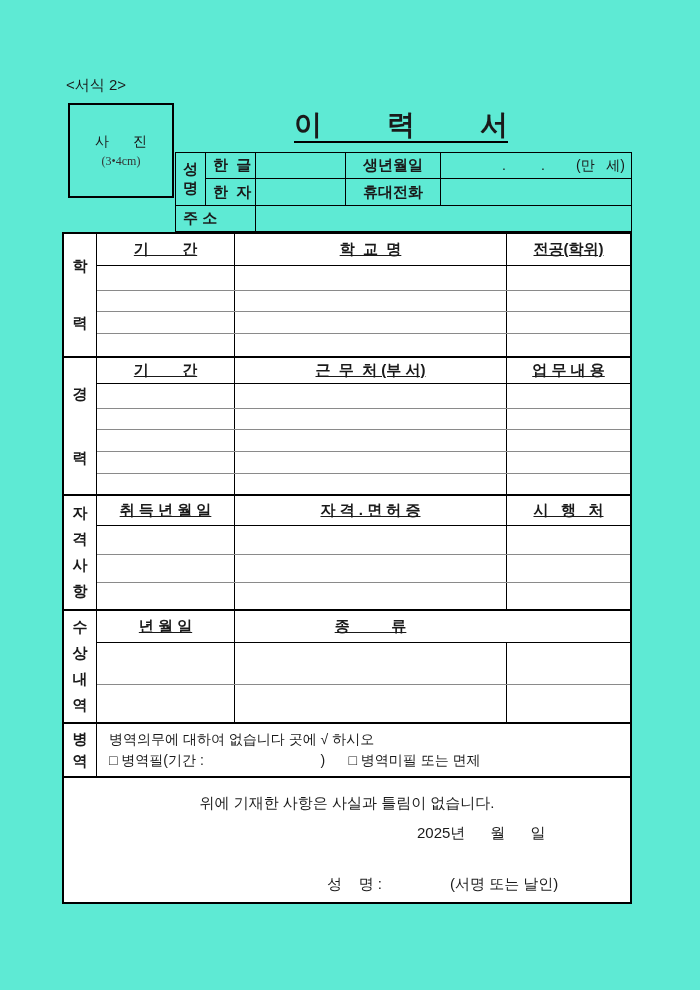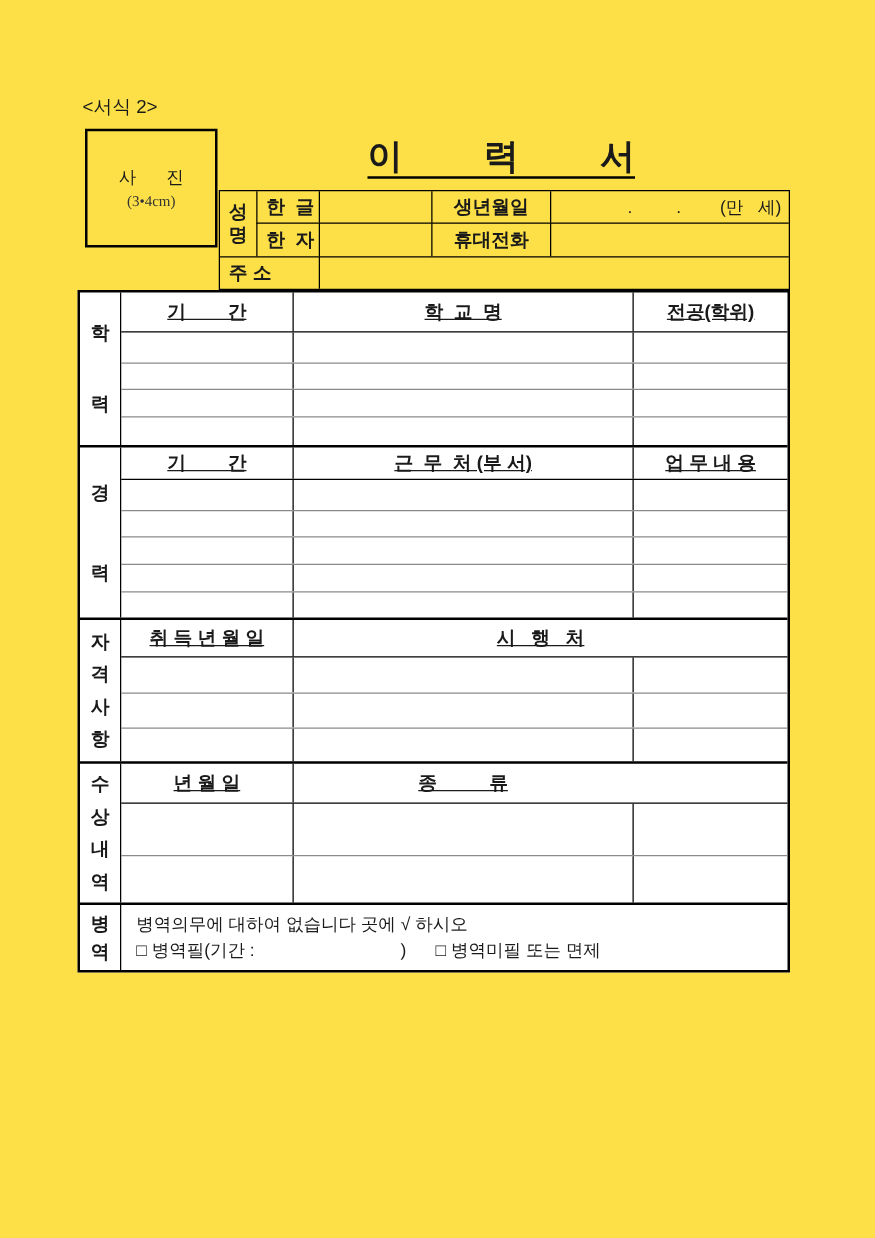--- a/index.html
+++ b/index.html
@@ -1,17 +1,17 @@
 <!DOCTYPE html>
 <html><head>
 <meta charset="utf-8">
 <style>
   html,body{margin:0;padding:0;background:#fff;}
   .page{
-    position:relative;width:700px;height:990px;background:#fde047;
+    position:relative;width:700px;height:990px;background:#5eead4;
     font-family:"Liberation Sans","DejaVu Sans",sans-serif;color:#1a1a1a;
     overflow:hidden;
   }
   .pre{white-space:pre;}
   
   .form-tag{position:absolute;left:66px;top:76px;font-size:15px;}
   
   .photo-box{
     position:absolute;left:68px;top:103px;width:106px;height:95px;
     border:2px solid #000;box-sizing:border-box;
@@ -183,20 +183,21 @@
     <div class="sec">
       <div class="side">
         <span>자</span>
         <span>격</span>
         <span>사</span>
         <span>항</span>
       </div>
       <div class="rows">
         <div class="row hrow" style="height:29px;">
           <div class="c1 pre">취 득 년 월 일</div>
+          <div class="c2 pre">자 격 . 면 허 증</div>
           <div class="c3 pre">시   행   처</div>
         </div>
         <div class="row drow first" style="height:29px;">
             <div class="c1"></div>
             <div class="c2"></div>
             <div class="c3"></div>
           </div>
         <div class="row drow" style="height:28px;">
             <div class="c1"></div>
             <div class="c2"></div>
@@ -239,15 +240,22 @@
       <div class="side">
         <span>병</span>
         <span>역</span>
       </div>
       <div class="mil-content">
         <div>병역의무에 대하여 없습니다 곳에 √ 하시오</div>
         <div class="pre">□ 병역필(기간 :                              )      □ 병역미필 또는 면제</div>
       </div>
     </div>
 
+    <div class="sec decl">
+      <div class="decl-statement">위에 기재한 사항은 사실과 틀림이 없습니다.</div>
+      <div class="decl-date pre">2025년      월      일</div>
+      <div class="decl-sign">
+        <span class="pre">성    명 :</span><span class="sign-note">(서명 또는 날인)</span>
+      </div>
+    </div>
 
   </div>
 </div>
 
 </body></html>

